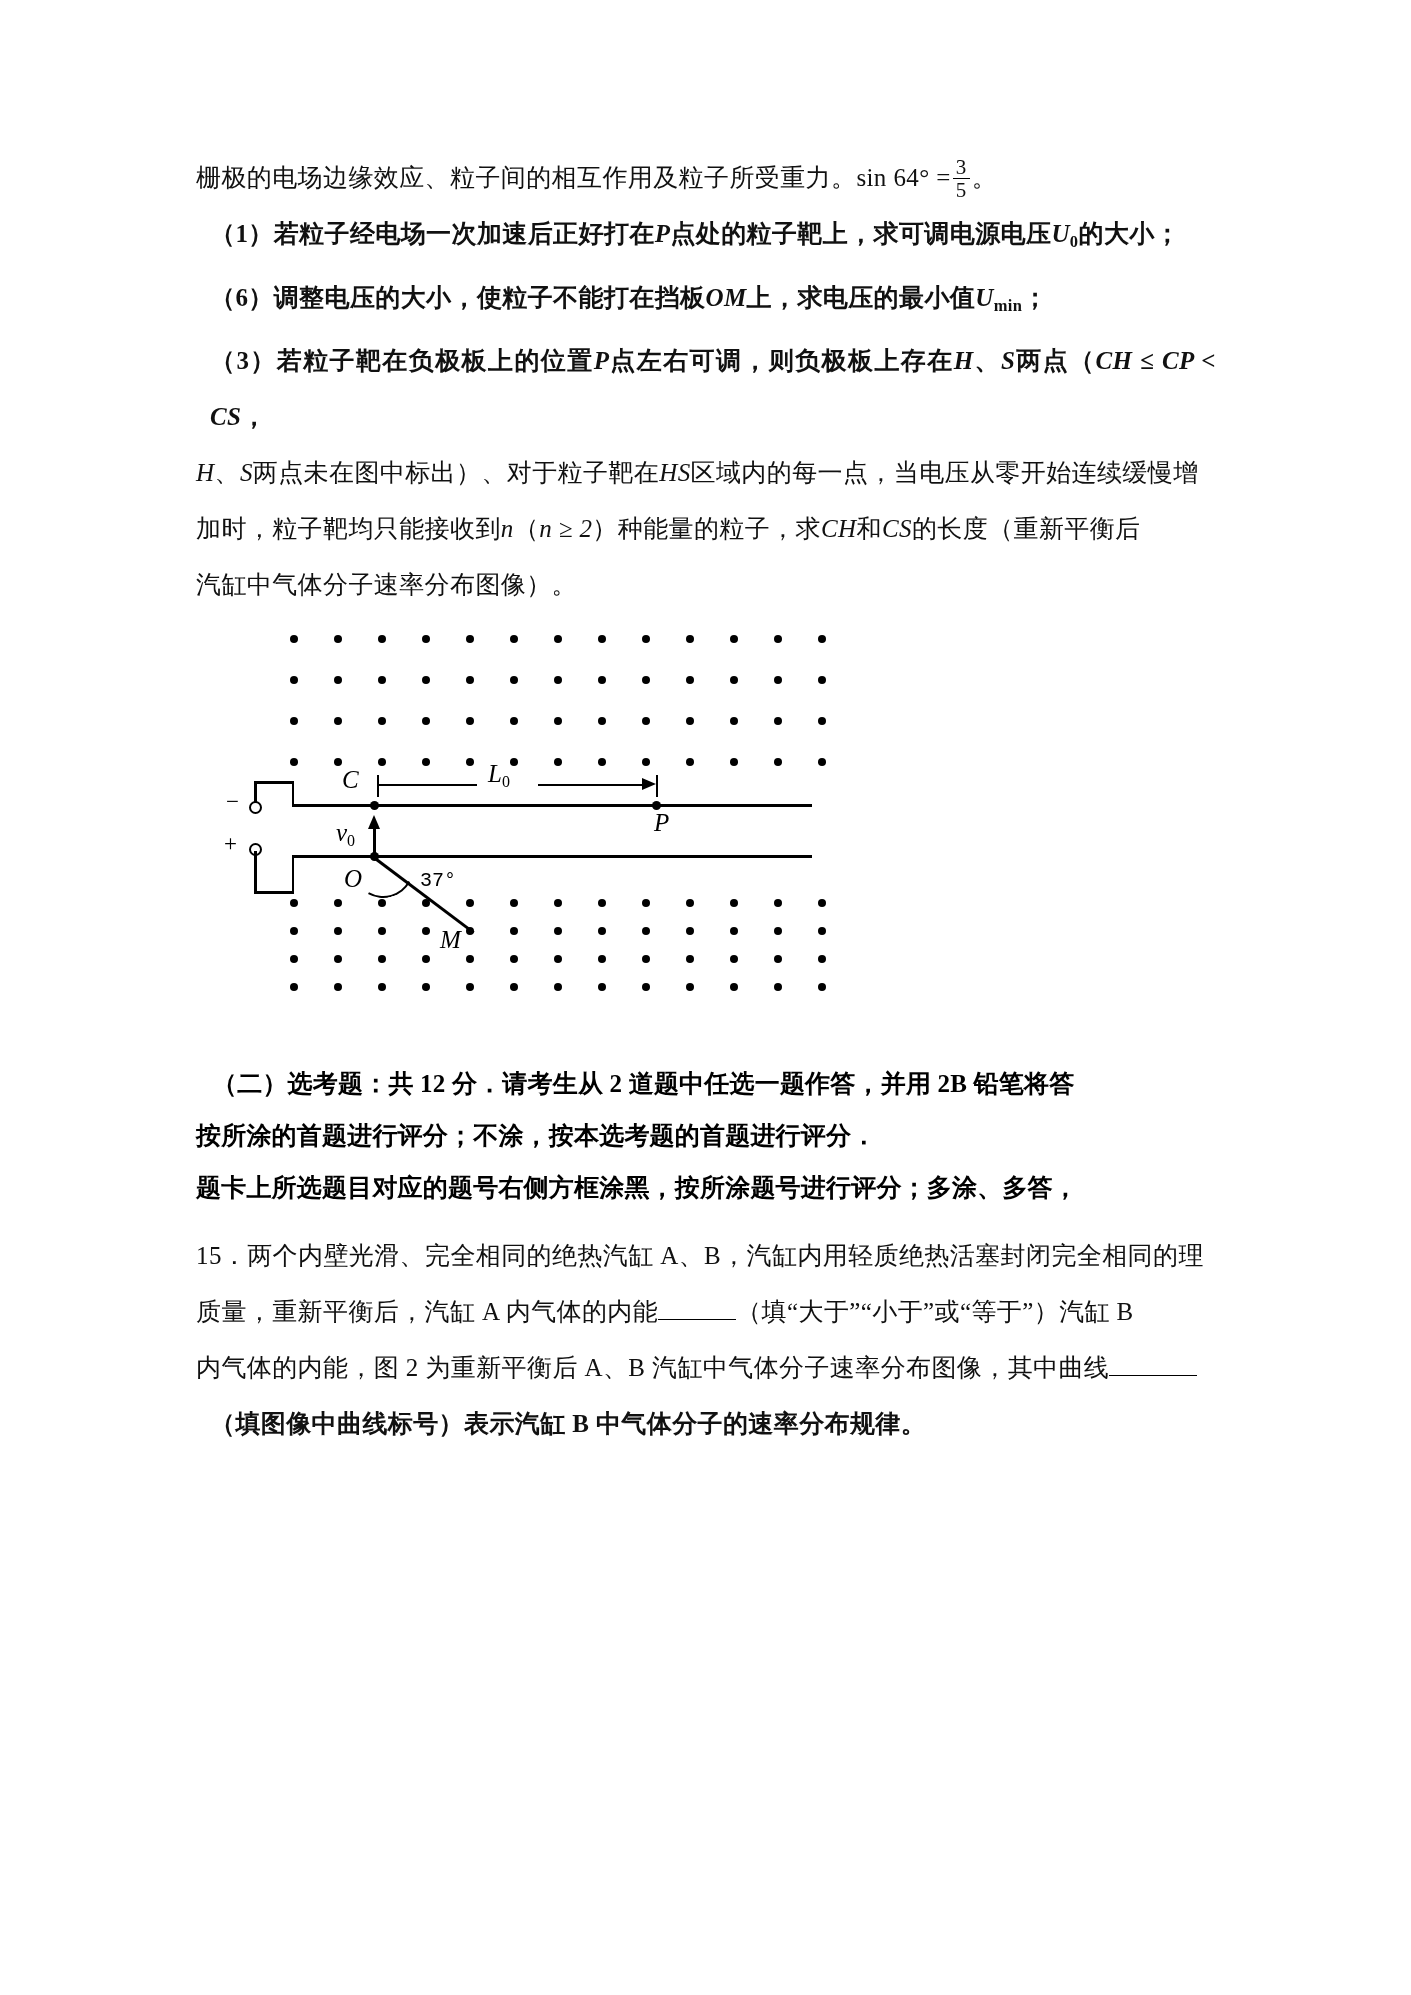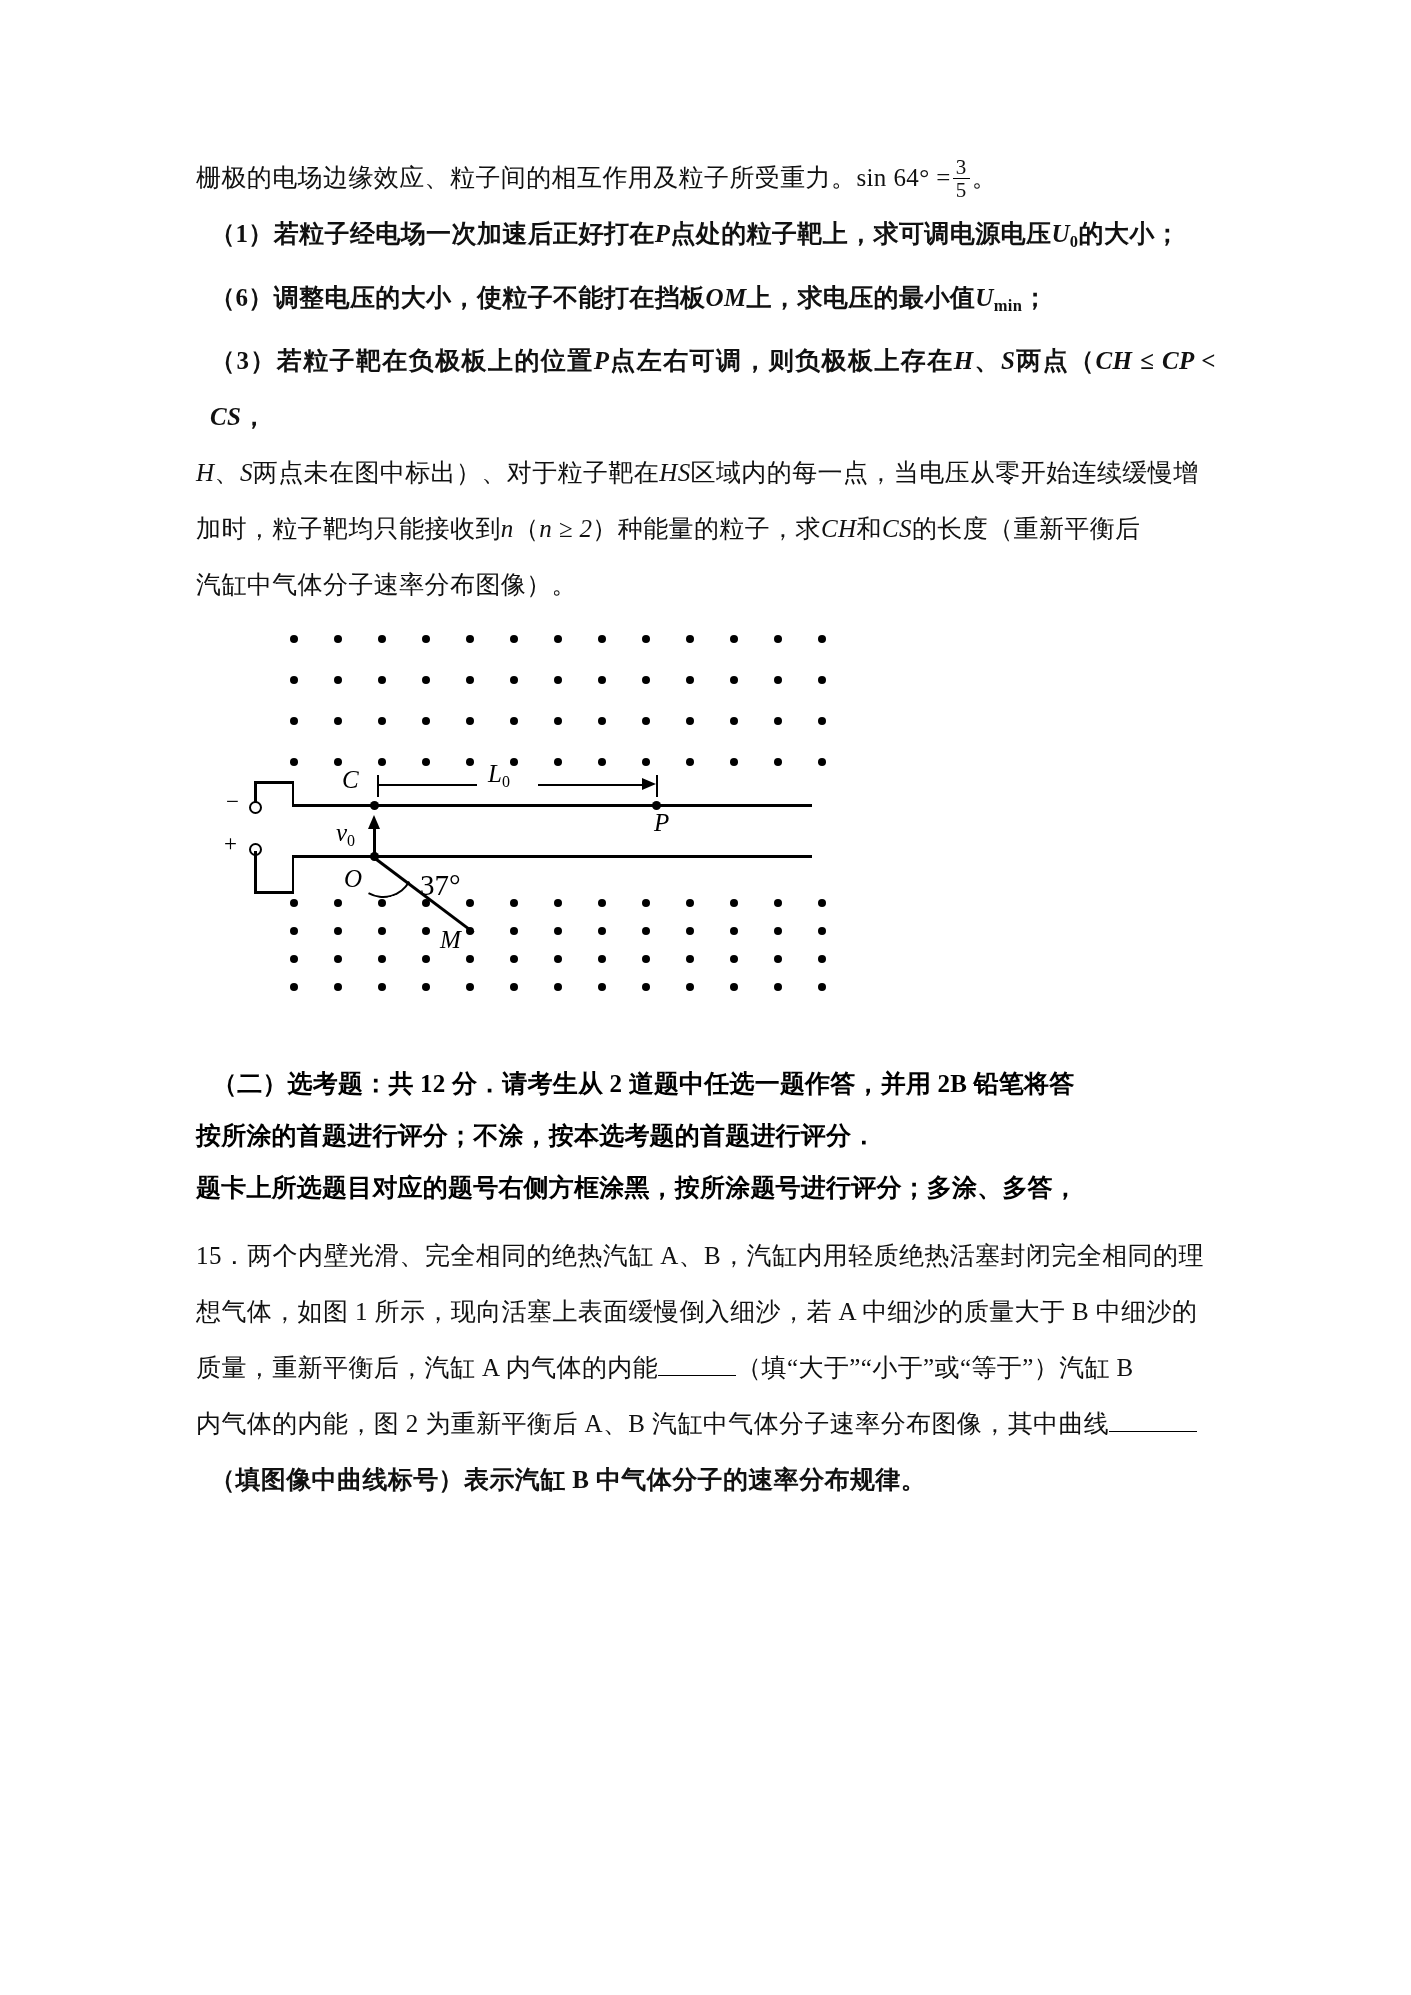--- a/index.html
+++ b/index.html
@@ -180,22 +180,22 @@
   .angle-arc {
     position: absolute;
     border: 2px solid #000;
     border-top-color: transparent;
     border-right-color: transparent;
     border-left-color: transparent;
     border-radius: 50%;
   }
   .deg-label {
     position: absolute;
-    font-size: 29px;
-    font-family: Liberation Serif, serif;
+    font-size: 20px;
+    font-family: Liberation Mono, monospace;
     text-align: center;
   }
 </style>
 </head>
 <body>
 
 <div class="page">
   <div class="content">
 
     <div class="para">
@@ -398,20 +398,19 @@
     </div>
 
     <div style="margin-top:84px;">
       <div class="bold-block" style="text-indent:16px;">（二）选考题：共 12 分．请考生从 2 道题中任选一题作答，并用 2B 铅笔将答</div>
       <div class="bold-block">按所涂的首题进行评分；不涂，按本选考题的首题进行评分．</div>
       <div class="bold-block">题卡上所选题目对应的题号右侧方框涂黑，按所涂题号进行评分；多涂、多答，</div>
     </div>
 
     <div class="q15">
       <div class="para"><span>15．</span><span>两个内壁光滑、完全相同的绝热汽缸 A、B，汽缸内用轻质绝热活塞封闭完全相同的理</span></div>
-      <div class="para">想气体，如图 1 所示，现向活塞上表面缓慢倒入细沙，若 A 中细沙的质量大于 B 中细沙的</div>
       <div class="para"><span>质量，重新平衡后，汽缸 A 内气体的内能</span><span class="blank-ul"></span><span>（填“大于”“小于”或“等于”）汽缸 B</span></div>
       <div class="para"><span>内气体的内能，图 2 为重新平衡后 A、B 汽缸中气体分子速率分布图像，其中曲线</span><span class="blank-ul short"></span></div>
       <div class="para para-indent">（填图像中曲线标号）表示汽缸 B 中气体分子的速率分布规律。</div>
     </div>
 
   </div>
 </div>
 
 </body></html>

